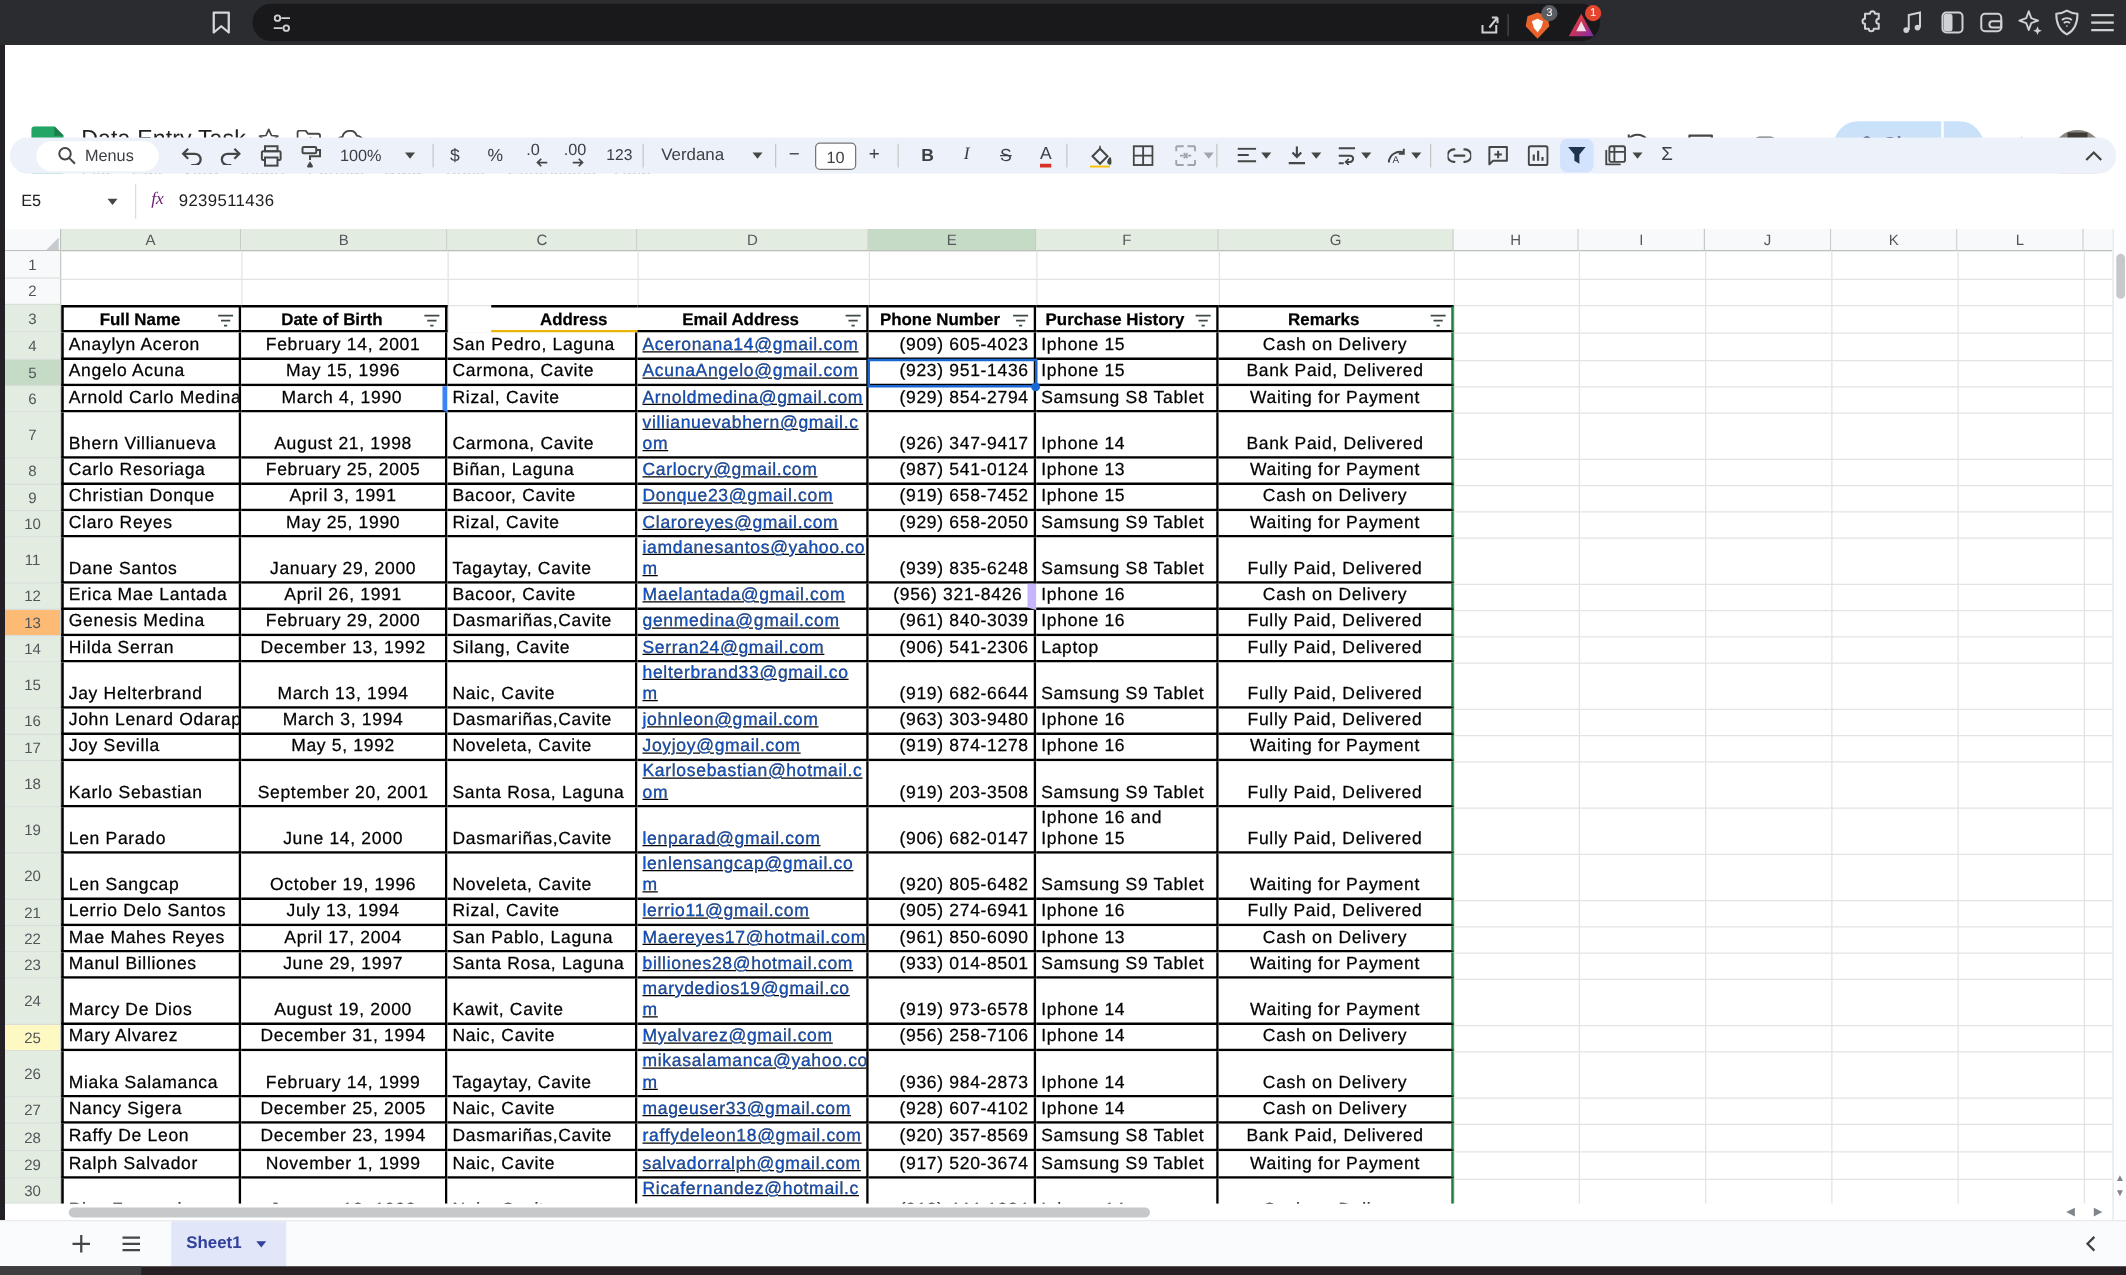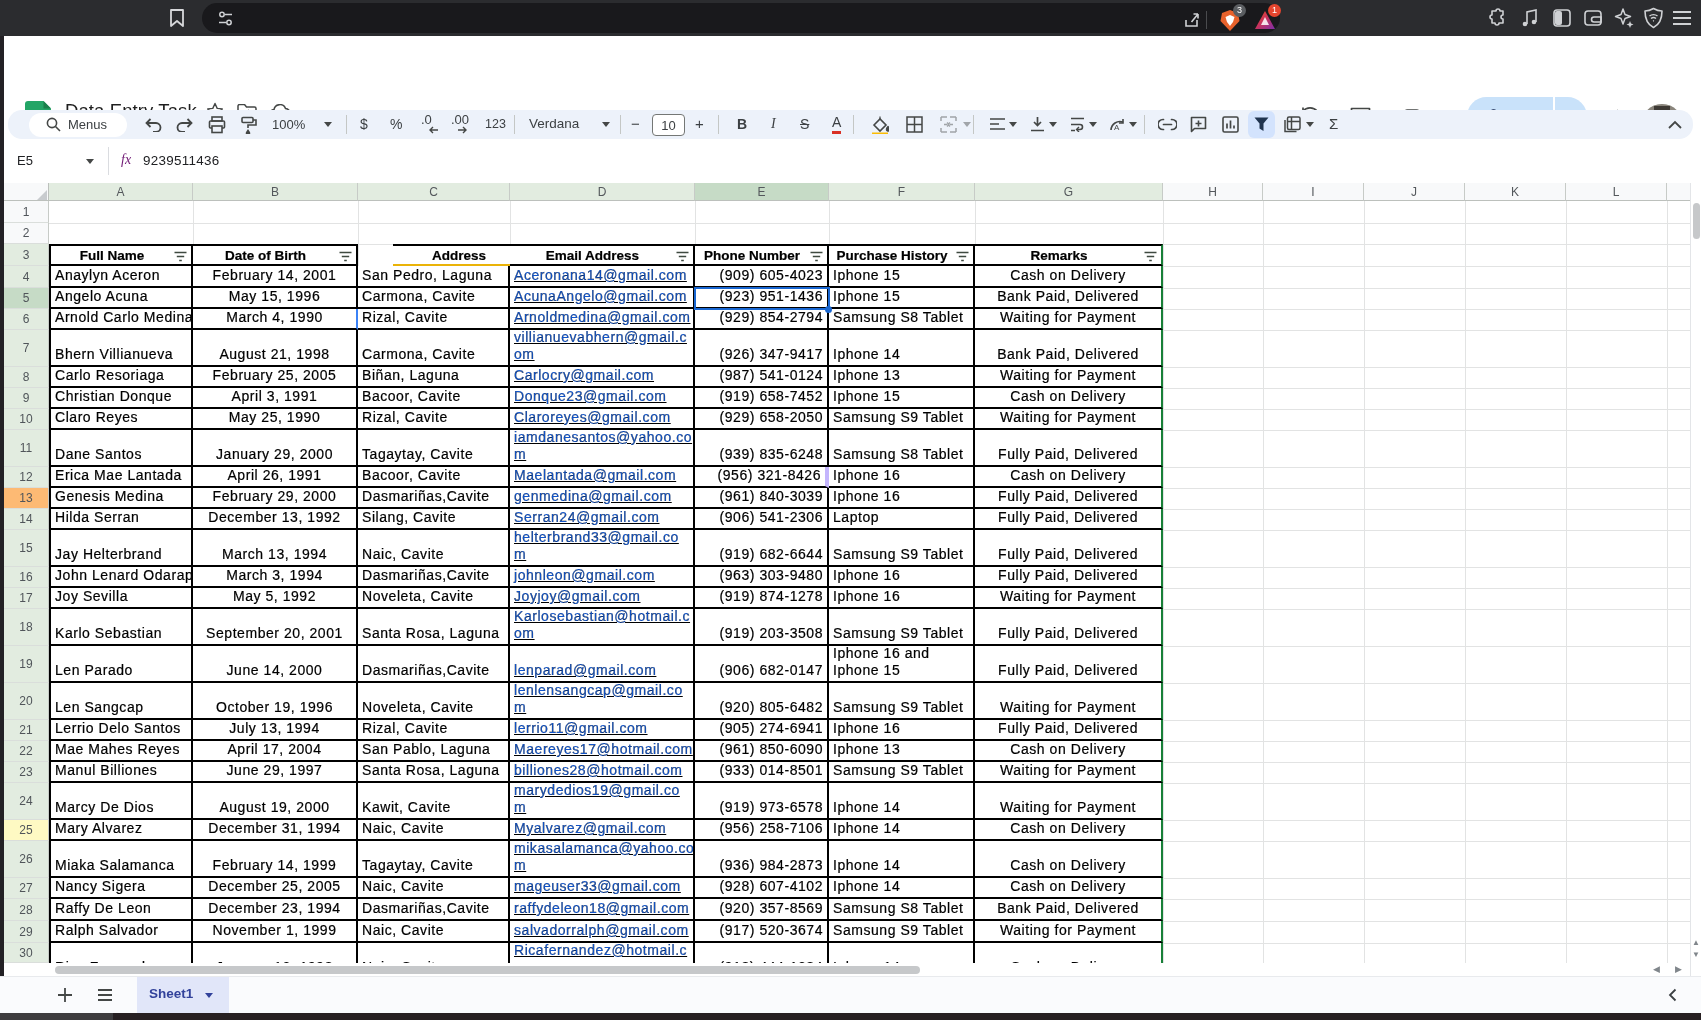--- a/index.html
+++ b/index.html
@@ -438,21 +438,21 @@
       <div class="cell" style="left:49px;top:105px;width:144px;height:21px;border-left:2px solid #000;border-right:2px solid #000;border-bottom:2px solid #000;padding-left:4px;padding-bottom:2px;">Angelo Acuna</div>
       <div class="cell" style="left:193px;top:105px;width:165px;height:21px;border-right:2px solid #000;border-bottom:2px solid #000;justify-content:center;padding-bottom:2px;">May 15, 1996</div>
       <div class="cell" style="left:358px;top:105px;width:152px;height:21px;border-right:2px solid #000;border-bottom:2px solid #000;padding-left:4px;padding-bottom:2px;">Carmona, Cavite</div>
       <div class="cell" style="left:510px;top:105px;width:185px;height:21px;border-right:2px solid #000;border-bottom:2px solid #000;padding-left:4px;padding-bottom:2px;">
         <a class="lnk">AcunaAngelo@gmail.com</a>
       </div>
       <div class="cell" style="left:695px;top:105px;width:134px;height:21px;border-right:2px solid #000;border-bottom:2px solid #000;justify-content:flex-end;padding-right:4px;padding-bottom:2px;">(923) 951-1436</div>
       <div class="cell" style="left:829px;top:105px;width:146px;height:21px;border-right:2px solid #000;border-bottom:2px solid #000;padding-left:4px;padding-bottom:2px;">Iphone 15</div>
       <div class="cell" style="left:975px;top:105px;width:188px;height:21px;border-right:2px solid #188038;border-bottom:2px solid #000;justify-content:center;padding-bottom:2px;">Bank Paid, Delivered</div>
       <div class="cell" style="left:49px;top:126px;width:144px;height:21px;border-left:2px solid #000;border-right:2px solid #000;border-bottom:2px solid #000;padding-left:4px;padding-bottom:2px;">Arnold Carlo Medina</div>
-      <div class="cell" style="left:193px;top:126px;width:165px;height:21px;border-right:2px solid #3b82f6;border-bottom:2px solid #000;justify-content:center;padding-bottom:2px;">March 4, 1990</div>
+      <div class="cell" style="left:193px;top:126px;width:165px;height:21px;border-right:4px solid #3b82f6;border-bottom:2px solid #000;justify-content:center;padding-bottom:2px;">March 4, 1990</div>
       <div class="cell" style="left:358px;top:126px;width:152px;height:21px;border-right:2px solid #000;border-bottom:2px solid #000;padding-left:4px;padding-bottom:2px;">Rizal, Cavite</div>
       <div class="cell" style="left:510px;top:126px;width:185px;height:21px;border-right:2px solid #000;border-bottom:2px solid #000;padding-left:4px;padding-bottom:2px;">
         <a class="lnk">Arnoldmedina@gmail.com</a>
       </div>
       <div class="cell" style="left:695px;top:126px;width:134px;height:21px;border-right:2px solid #000;border-bottom:2px solid #000;justify-content:flex-end;padding-right:4px;padding-bottom:2px;">(929) 854-2794</div>
       <div class="cell" style="left:829px;top:126px;width:146px;height:21px;border-right:2px solid #000;border-bottom:2px solid #000;padding-left:4px;padding-bottom:2px;">Samsung S8 Tablet</div>
       <div class="cell" style="left:975px;top:126px;width:188px;height:21px;border-right:2px solid #188038;border-bottom:2px solid #000;justify-content:center;padding-bottom:2px;">Waiting for Payment</div>
       <div class="cell" style="left:49px;top:147px;width:144px;height:37px;border-left:2px solid #000;border-right:2px solid #000;border-bottom:2px solid #000;padding-left:4px;padding-bottom:2px;">Bhern Villianueva</div>
       <div class="cell" style="left:193px;top:147px;width:165px;height:37px;border-right:2px solid #000;border-bottom:2px solid #000;justify-content:center;padding-bottom:2px;">August 21, 1998</div>
       <div class="cell" style="left:358px;top:147px;width:152px;height:37px;border-right:2px solid #000;border-bottom:2px solid #000;padding-left:4px;padding-bottom:2px;">Carmona, Cavite</div>
@@ -497,21 +497,21 @@
       </div>
       <div class="cell" style="left:695px;top:247px;width:134px;height:37px;border-right:2px solid #000;border-bottom:2px solid #000;justify-content:flex-end;padding-right:4px;padding-bottom:2px;">(939) 835-6248</div>
       <div class="cell" style="left:829px;top:247px;width:146px;height:37px;border-right:2px solid #000;border-bottom:2px solid #000;padding-left:4px;padding-bottom:2px;">Samsung S8 Tablet</div>
       <div class="cell" style="left:975px;top:247px;width:188px;height:37px;border-right:2px solid #188038;border-bottom:2px solid #000;justify-content:center;padding-bottom:2px;">Fully Paid, Delivered</div>
       <div class="cell" style="left:49px;top:284px;width:144px;height:21px;border-left:2px solid #000;border-right:2px solid #000;border-bottom:2px solid #000;padding-left:4px;padding-bottom:2px;">Erica Mae Lantada</div>
       <div class="cell" style="left:193px;top:284px;width:165px;height:21px;border-right:2px solid #000;border-bottom:2px solid #000;justify-content:center;padding-bottom:2px;">April 26, 1991</div>
       <div class="cell" style="left:358px;top:284px;width:152px;height:21px;border-right:2px solid #000;border-bottom:2px solid #000;padding-left:4px;padding-bottom:2px;">Bacoor, Cavite</div>
       <div class="cell" style="left:510px;top:284px;width:185px;height:21px;border-right:2px solid #000;border-bottom:2px solid #000;padding-left:4px;padding-bottom:2px;">
         <a class="lnk">Maelantada@gmail.com</a>
       </div>
-      <div class="cell" style="left:695px;top:284px;width:134px;height:21px;border-right:4px solid #c4b5fd;border-bottom:2px solid #000;justify-content:flex-end;padding-right:4px;padding-bottom:2px;">(956) 321-8426</div>
+      <div class="cell" style="left:695px;top:284px;width:134px;height:21px;border-right:7px solid #c4b5fd;border-bottom:2px solid #000;justify-content:flex-end;padding-right:4px;padding-bottom:2px;">(956) 321-8426</div>
       <div class="cell" style="left:829px;top:284px;width:146px;height:21px;border-right:2px solid #000;border-bottom:2px solid #000;padding-left:4px;padding-bottom:2px;">Iphone 16</div>
       <div class="cell" style="left:975px;top:284px;width:188px;height:21px;border-right:2px solid #188038;border-bottom:2px solid #000;justify-content:center;padding-bottom:2px;">Cash on Delivery</div>
       <div class="cell" style="left:49px;top:305px;width:144px;height:21px;border-left:2px solid #000;border-right:2px solid #000;border-bottom:2px solid #000;padding-left:4px;padding-bottom:2px;">Genesis Medina</div>
       <div class="cell" style="left:193px;top:305px;width:165px;height:21px;border-right:2px solid #000;border-bottom:2px solid #000;justify-content:center;padding-bottom:2px;">February 29, 2000</div>
       <div class="cell" style="left:358px;top:305px;width:152px;height:21px;border-right:2px solid #000;border-bottom:2px solid #000;padding-left:4px;padding-bottom:2px;">Dasmariñas,Cavite</div>
       <div class="cell" style="left:510px;top:305px;width:185px;height:21px;border-right:2px solid #000;border-bottom:2px solid #000;padding-left:4px;padding-bottom:2px;">
         <a class="lnk">genmedina@gmail.com</a>
       </div>
       <div class="cell" style="left:695px;top:305px;width:134px;height:21px;border-right:2px solid #000;border-bottom:2px solid #000;justify-content:flex-end;padding-right:4px;padding-bottom:2px;">(961) 840-3039</div>
       <div class="cell" style="left:829px;top:305px;width:146px;height:21px;border-right:2px solid #000;border-bottom:2px solid #000;padding-left:4px;padding-bottom:2px;">Iphone 16</div>

